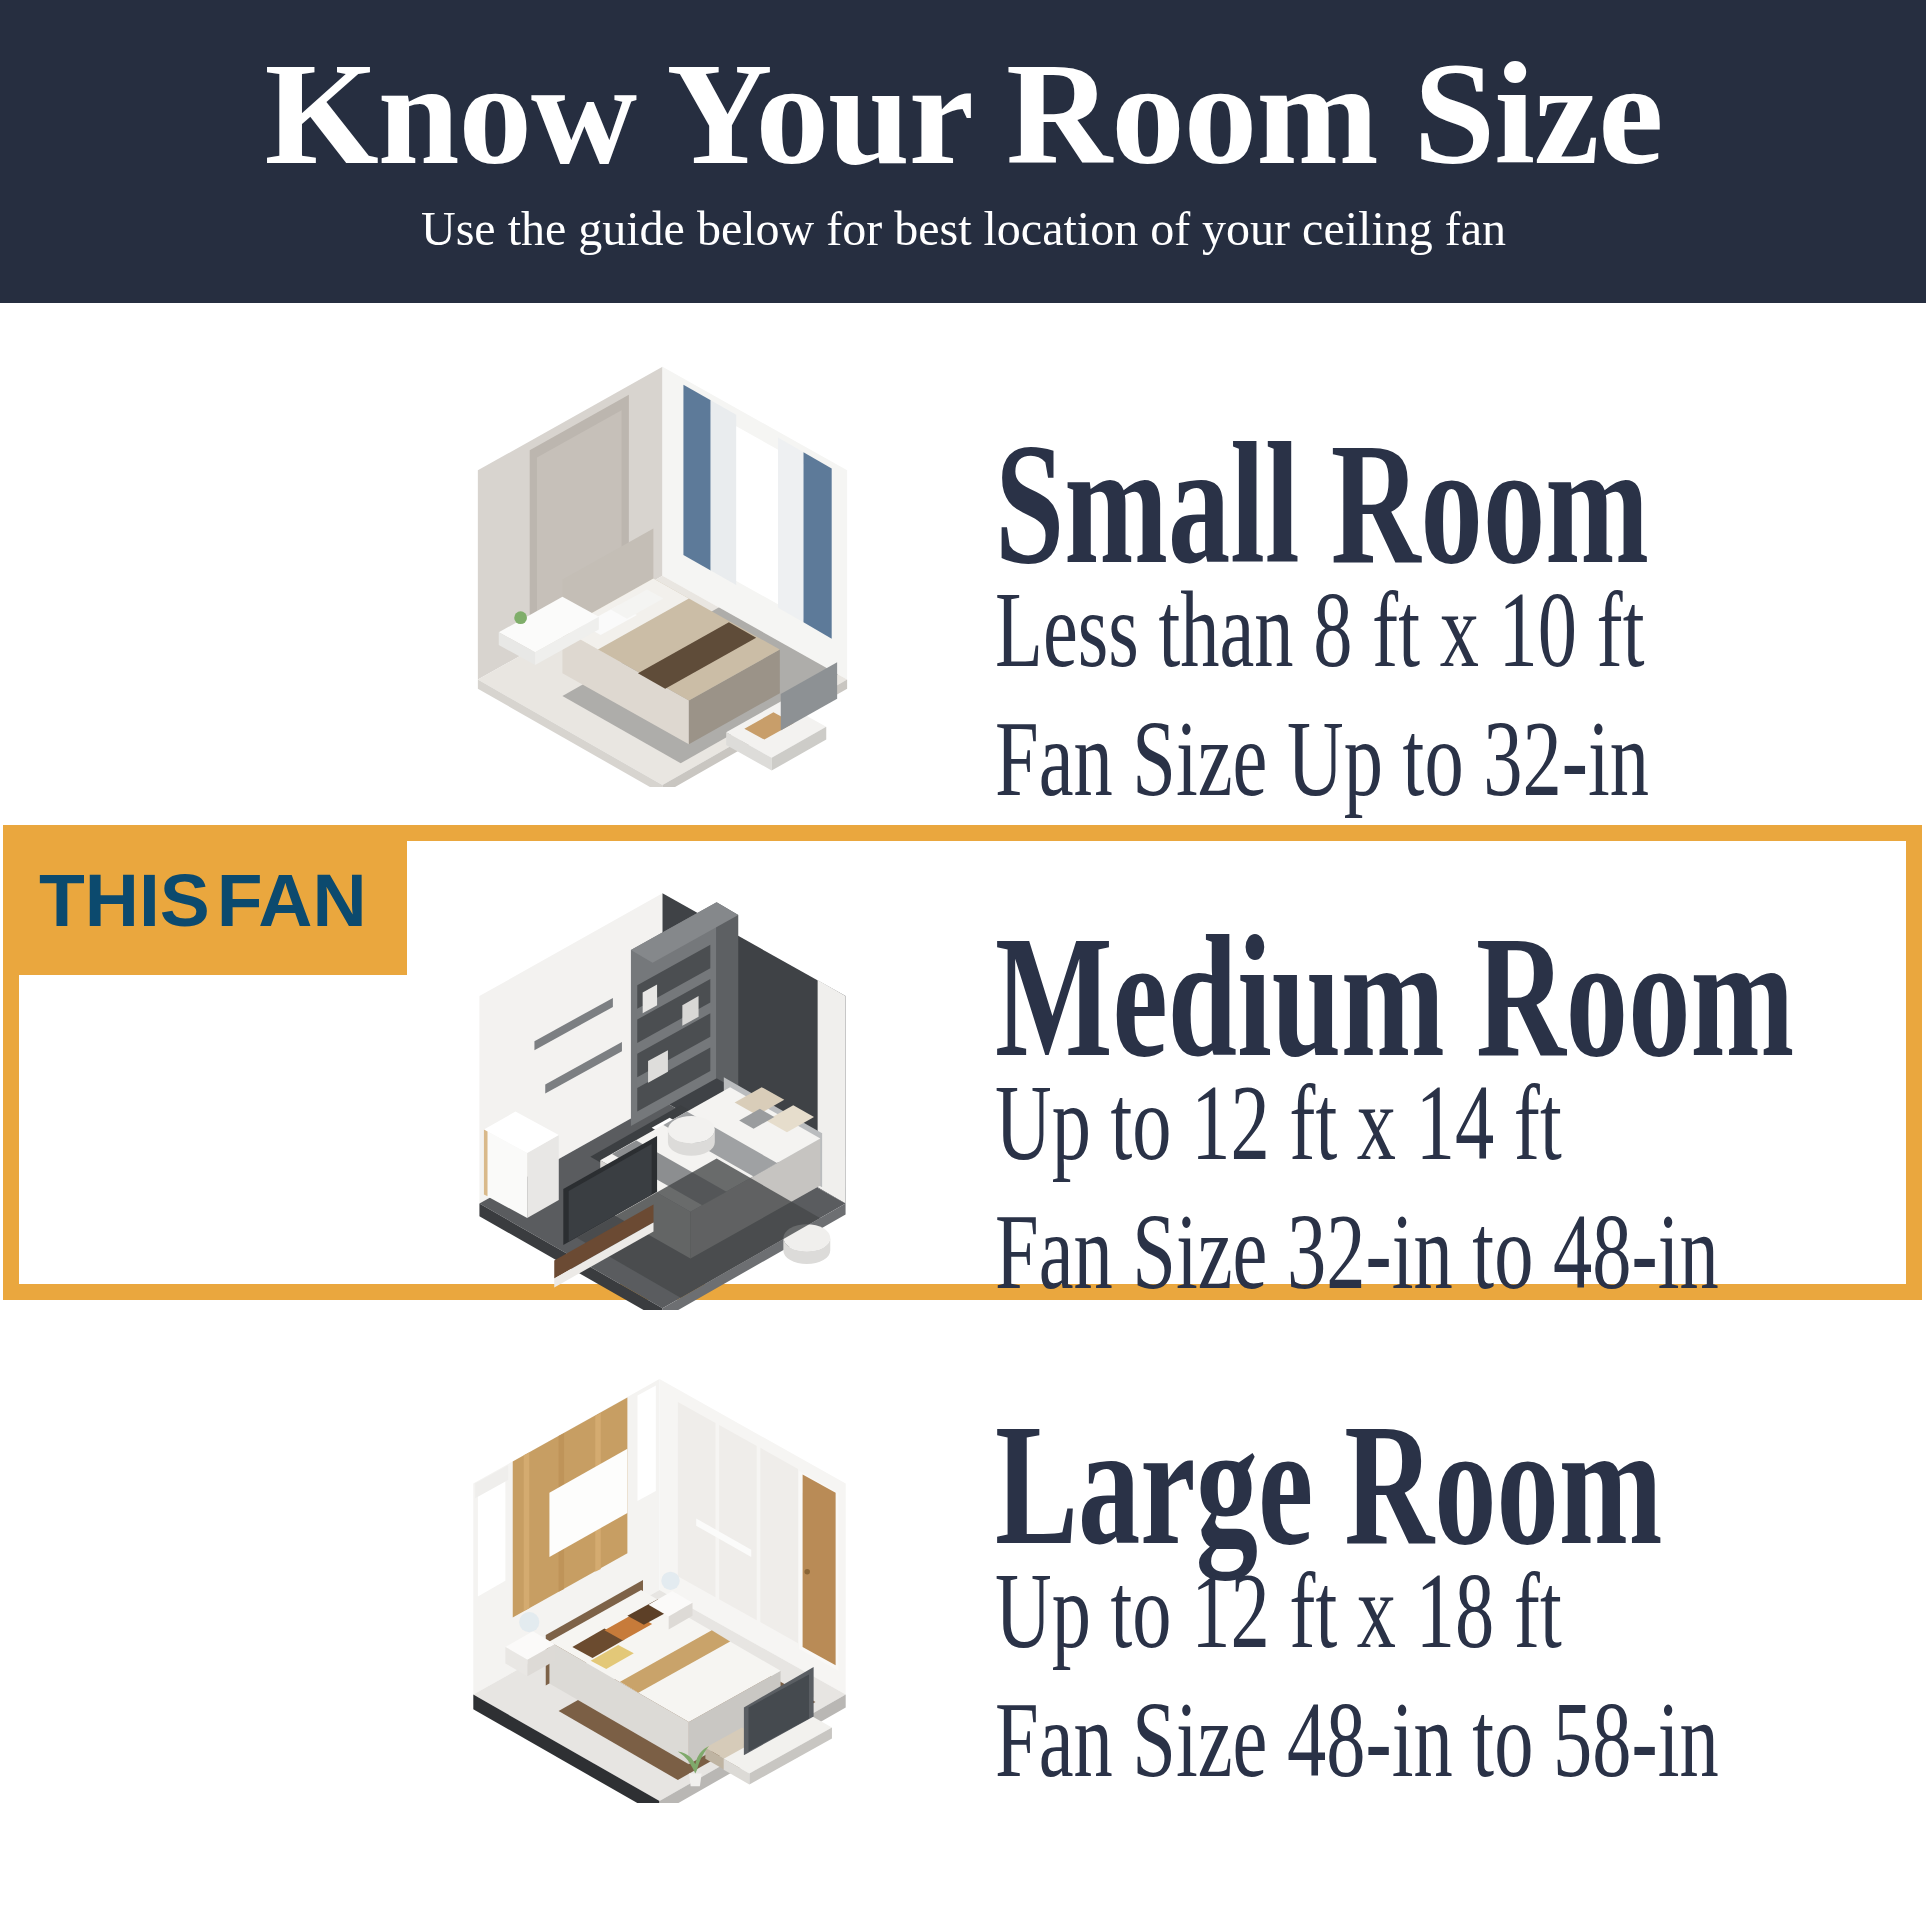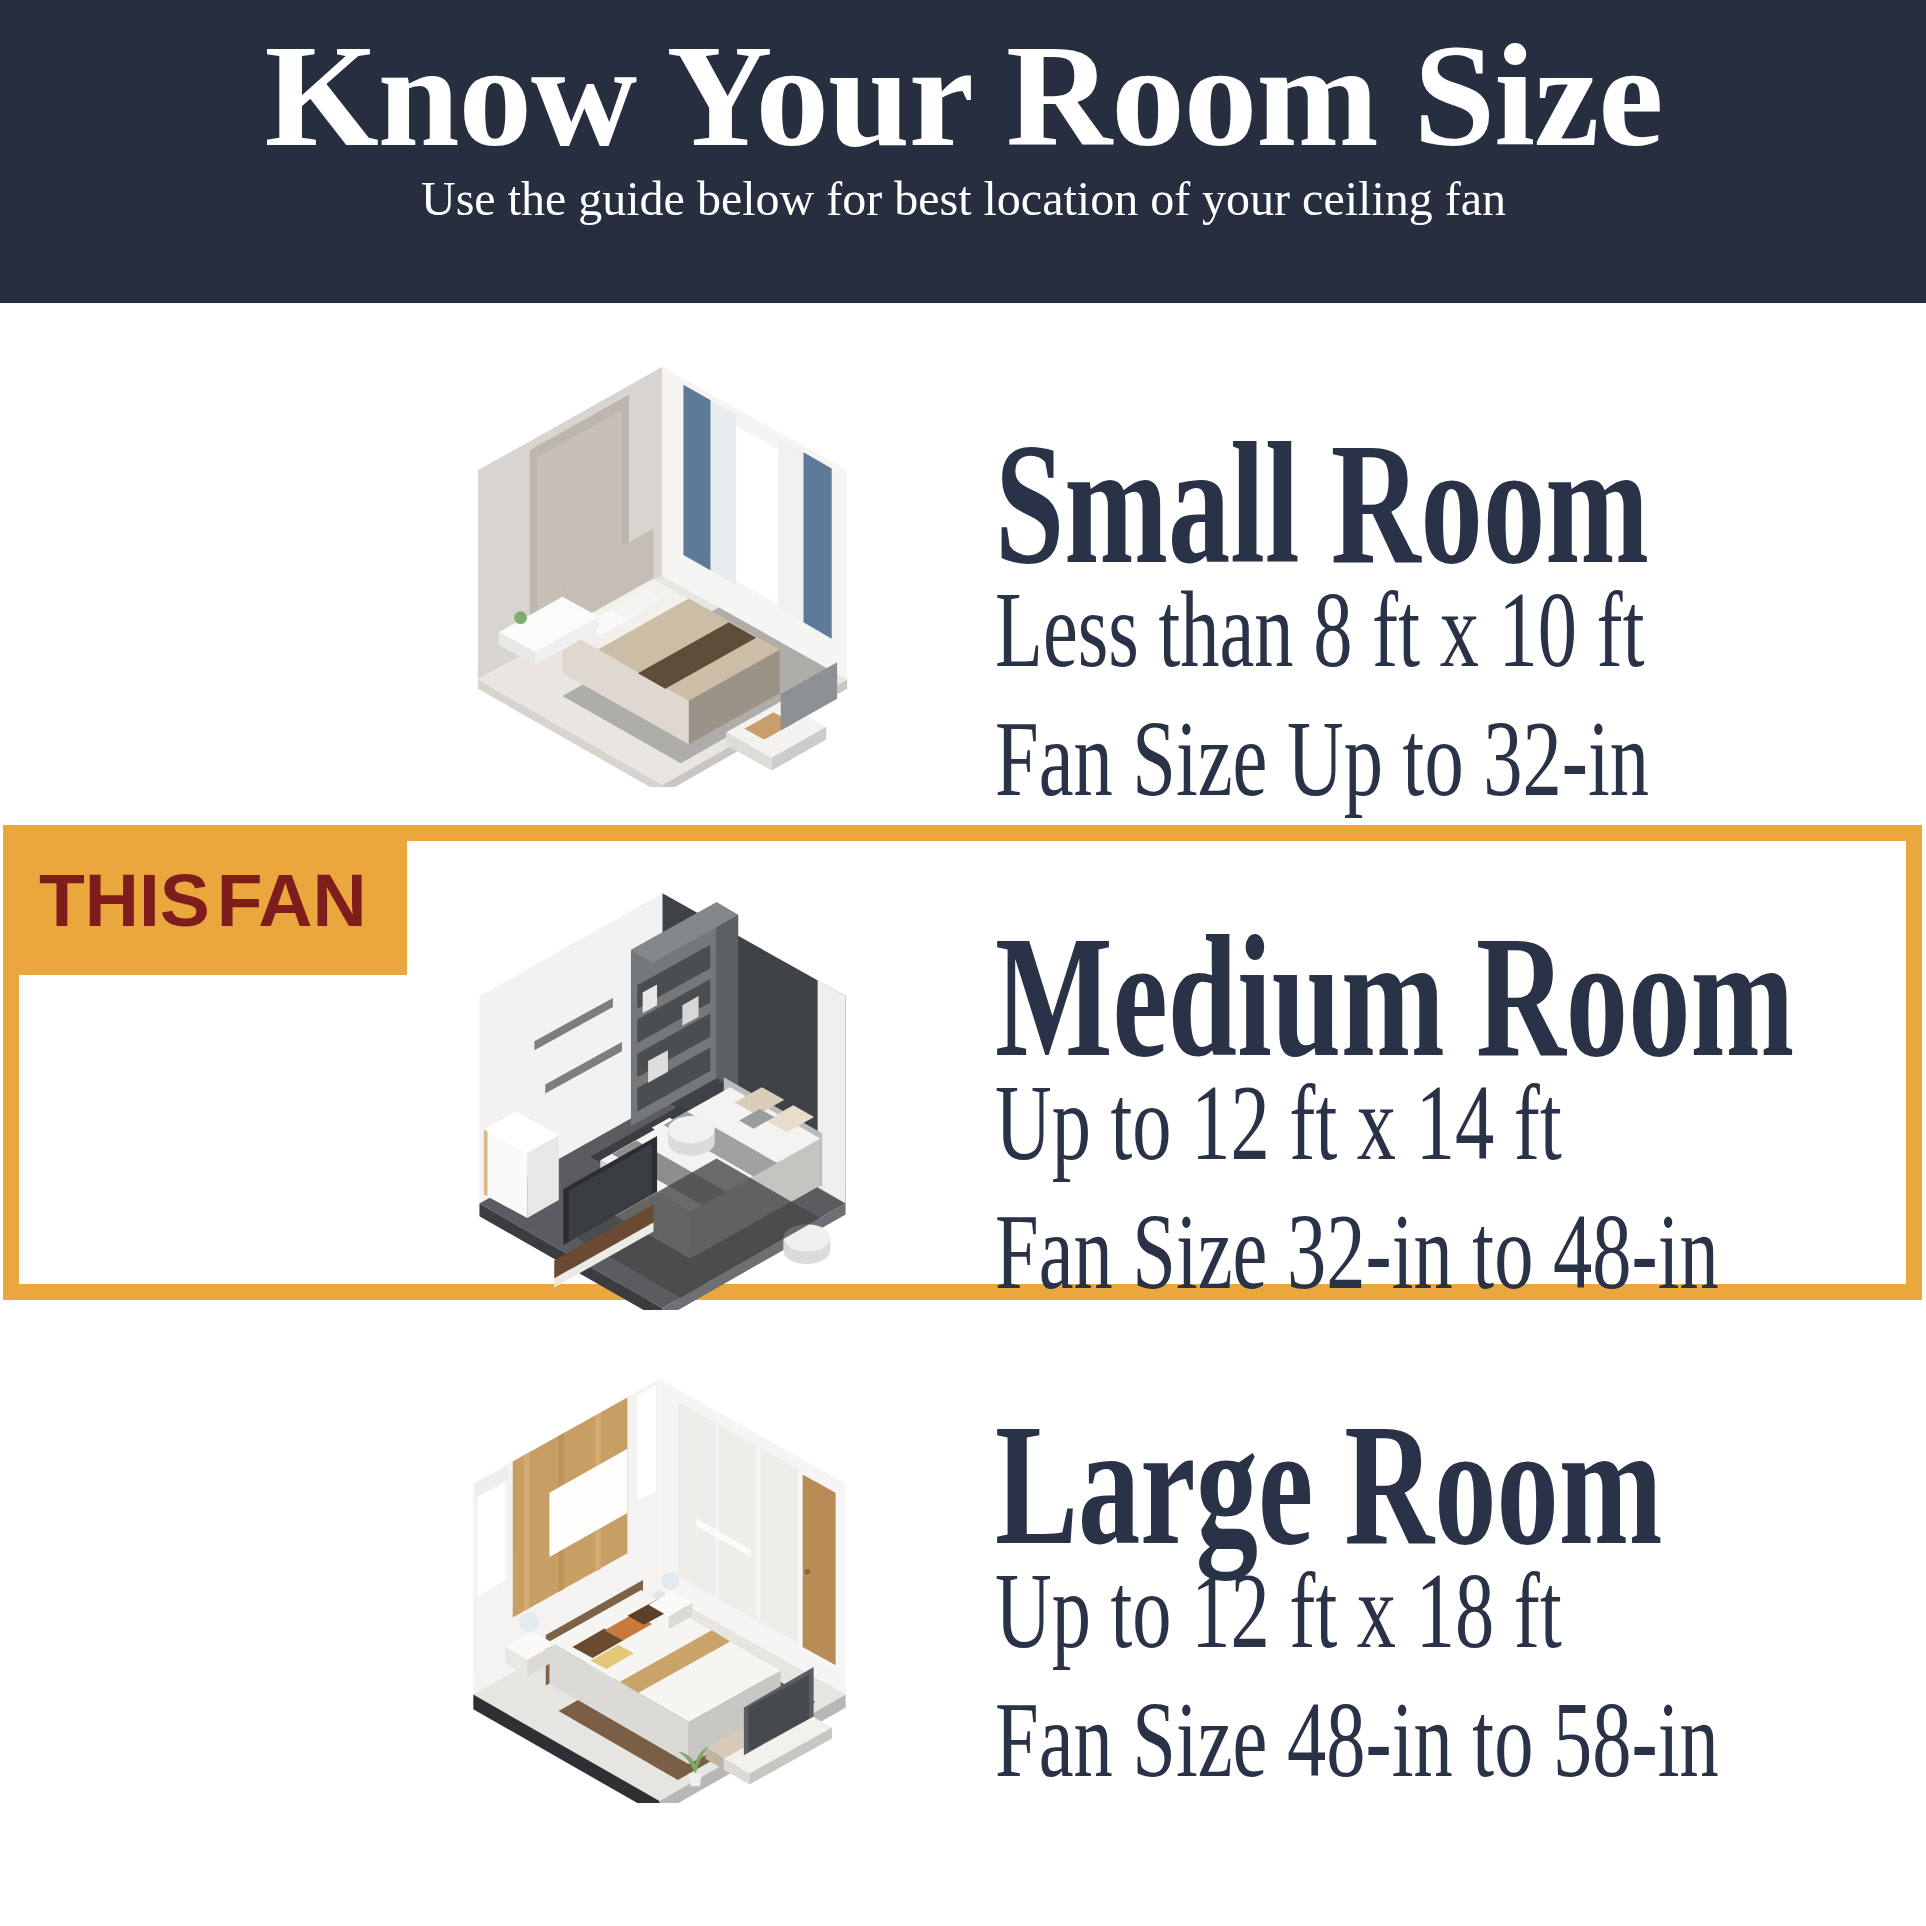--- a/index.html
+++ b/index.html
@@ -6,21 +6,21 @@
   .page{
     position:relative;width:1927px;height:1927px;background:#ffffff;
     font-family:"Liberation Serif",serif;overflow:hidden;
   }
   
   .hero{
     position:absolute;left:0;top:0;width:1927px;height:303px;
     background:var(--header-bg,#262E40);text-align:center;color:#ffffff;
   }
   .hero h1{
-    margin:0;padding-top:22px;font-size:147px;line-height:1.0;font-weight:700;
+    margin:18px;padding-top:22px;font-size:147px;line-height:1.0;font-weight:700;
     letter-spacing:-1px;
   }
   .hero p{
     margin:6px 0 0 0;font-size:48px;line-height:1.0;font-weight:400;
   }
   
   .sec-text{position:absolute;left:995px;color:var(--text-navy,#2A3247);}
   .sec-title{
     font-size:173px;line-height:.78;font-weight:700;white-space:nowrap;
     transform:scaleX(.72);transform-origin:left top;
@@ -30,21 +30,21 @@
     transform:scaleX(.72);transform-origin:left top;
   }
   .sec-details span{display:block;}
   
   .fan-frame{
     position:absolute;left:3px;top:825px;width:1919px;height:475px;
     border:16px solid var(--accent-gold,#EAA73E);box-sizing:border-box;background:#ffffff;
   }
   .fan-badge{
     position:absolute;left:3px;top:825px;width:404px;height:150px;
-    background:var(--accent-gold,#EAA73E);color:#7f1d1d;
+    background:var(--accent-gold,#EAA73E);color:#0c4a6e;
     font-family:"Liberation Sans",sans-serif;font-weight:700;font-size:75px;
     display:flex;align-items:center;padding-left:36px;box-sizing:border-box;
     letter-spacing:0px;word-spacing:-14px;
   }
   
   .room-art{position:absolute;}
   .room-art svg{display:block;}
 </style>
 </head>
 <body>

